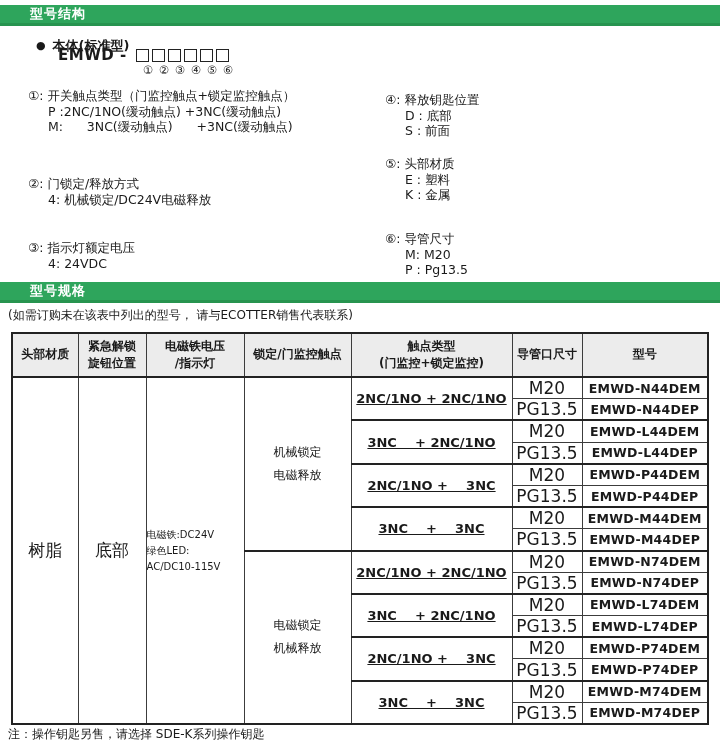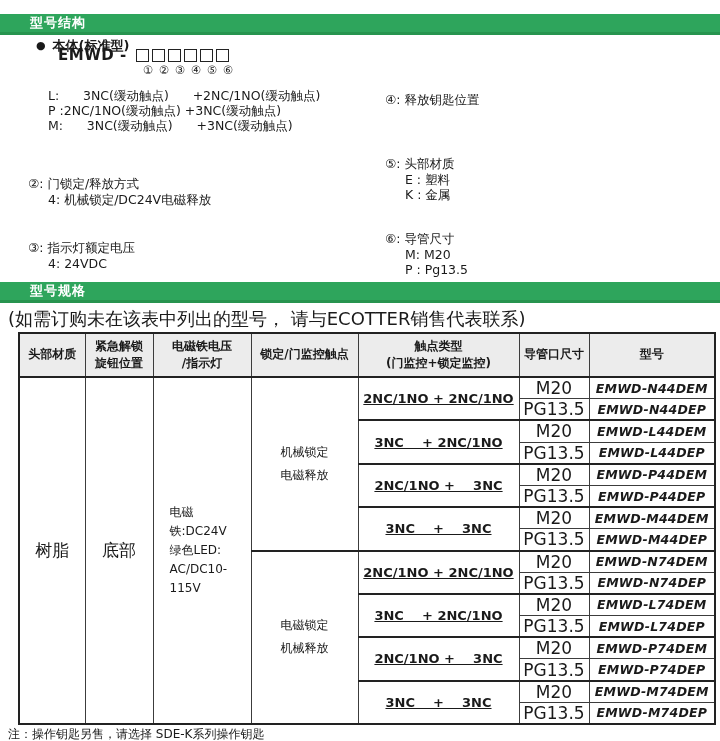--- a/index.html
+++ b/index.html
@@ -7,52 +7,52 @@
     width:720px; height:741px; position:relative; background:#ffffff;
     color:#1a1a1a; font-family:"DejaVu Sans", sans-serif; font-size:12.5px;
     overflow:hidden;
   }
   .bar {
     position:absolute; left:0; width:720px; height:21px;
     background:#2EA55C; border-bottom:3px solid #27944F;
     color:#fff; font-weight:bold; font-size:13px; line-height:18px;
     padding-left:30px; letter-spacing:1px;
   }
-  #bar1 { top:14px; }
+  #bar1 { top:5px; }
   #bar2 { top:282px; }
   .bullet-line { position:absolute; top:37px; left:36px; font-size:13px; font-weight:600; }
   .bullet-line .dot { margin-right:7px; font-size:11px; vertical-align:1px; }
   .model-code { position:absolute; top:47px; left:58px; display:flex; align-items:center; height:16px; }
   .model-prefix { display:inline-block; width:78px; font-weight:bold; font-size:15px; letter-spacing:0.5px; }
   .boxes { display:flex; align-items:center; }
   .boxes .box { width:13px; height:13px; border:1.5px solid #222; margin-right:3px; background:#fff; }
   .model-digits { position:absolute; top:63px; left:140px; display:flex; }
   .model-digits span { width:16px; text-align:center; font-size:11.5px; }
   .spec-block { position:absolute; line-height:15.2px; font-size:12.5px; }
   .spec-block .spec-label { margin-bottom:1px; }
   .spec-block .spec-lines div { padding-left:20px; white-space:pre; }
   #block1 { top:88px;  left:28px; }
   #block2 { top:176px; left:28px; }
   #block3 { top:240px; left:28px; }
   #block4 { top:92px;  left:385px; }
   #block5 { top:156px; left:385px; }
   #block6 { top:231px; left:385px; }
-  .note-line { position:absolute; top:307px; left:8px; font-size:18px; }
-  .table-wrap { position:absolute; top:332px; left:18px; }
+  .note-line { position:absolute; top:307px; left:8px; font-size:12px; }
+  .table-wrap { position:absolute; top:332px; left:11px; }
   table { border-collapse:collapse; table-layout:fixed; width:696px; border:2px solid #222; }
   th, td { border:1px solid #3c3c3c; overflow:hidden; }
   thead th {
     height:44px; background:#ECECEC; font-size:12px; font-weight:bold;
     line-height:1.45; text-align:center; border-bottom:2px solid #222;
   }
   tbody td { height:21.7px; text-align:center; font-size:17px; vertical-align:middle; }
-  td.magnet-cell { text-align:left; padding-left:16px; line-height:1.6; font-size:12px; }
+  td.magnet-cell { text-align:left; padding-left:0; line-height:1.6; font-size:10px; }
   td.lock-cell { line-height:1.9; font-size:12px; }
   td.contact-cell { font-size:13px; font-weight:600; white-space:pre;text-decoration:underline; }
-  td.model-cell { font-weight:bold; font-size:12.5px; letter-spacing:0.2px;font-style:italic; }
+  td.model-cell { font-weight:bold; font-size:12.5px; letter-spacing:0.2px; }
   td.gt { border-top:2px solid #222; }
   .footnote { position:absolute; top:726px; left:8px; font-size:12px; }
 </style>
 </head>
 <body>
 
 <div class="bar" id="bar1">
   <span>型号结构</span>
 </div>
 
@@ -74,40 +74,44 @@
 <div class="model-digits" id="model-digits">
     <span>①</span>
     <span>②</span>
     <span>③</span>
     <span>④</span>
     <span>⑤</span>
     <span>⑥</span>
   </div>
 
 <div class="spec-block" id="block1">
-    <div class="spec-lines">
-      <div>L:      3NC(缓动触点)      +2NC/1NO(缓动触点)</div>
+    <div class="spec-label">①: 开关触点类型（门监控触点+锁定监控触点）</div>
+    <div class="spec-lines">
       <div>P :2NC/1NO(缓动触点) +3NC(缓动触点)</div>
       <div>M:      3NC(缓动触点)      +3NC(缓动触点)</div>
     </div>
   </div>
 <div class="spec-block" id="block2">
     <div class="spec-label">②: 门锁定/释放方式</div>
     <div class="spec-lines">
       <div>4: 机械锁定/DC24V电磁释放</div>
     </div>
   </div>
 <div class="spec-block" id="block3">
     <div class="spec-label">③: 指示灯额定电压</div>
     <div class="spec-lines">
       <div>4: 24VDC</div>
     </div>
   </div>
 <div class="spec-block" id="block4">
     <div class="spec-label">④: 释放钥匙位置</div>
+    <div class="spec-lines">
+      <div>D : 底部</div>
+      <div>S : 前面</div>
+    </div>
   </div>
 <div class="spec-block" id="block5">
     <div class="spec-label">⑤: 头部材质</div>
     <div class="spec-lines">
       <div>E : 塑料</div>
       <div>K : 金属</div>
     </div>
   </div>
 <div class="spec-block" id="block6">
     <div class="spec-label">⑥: 导管尺寸</div>

